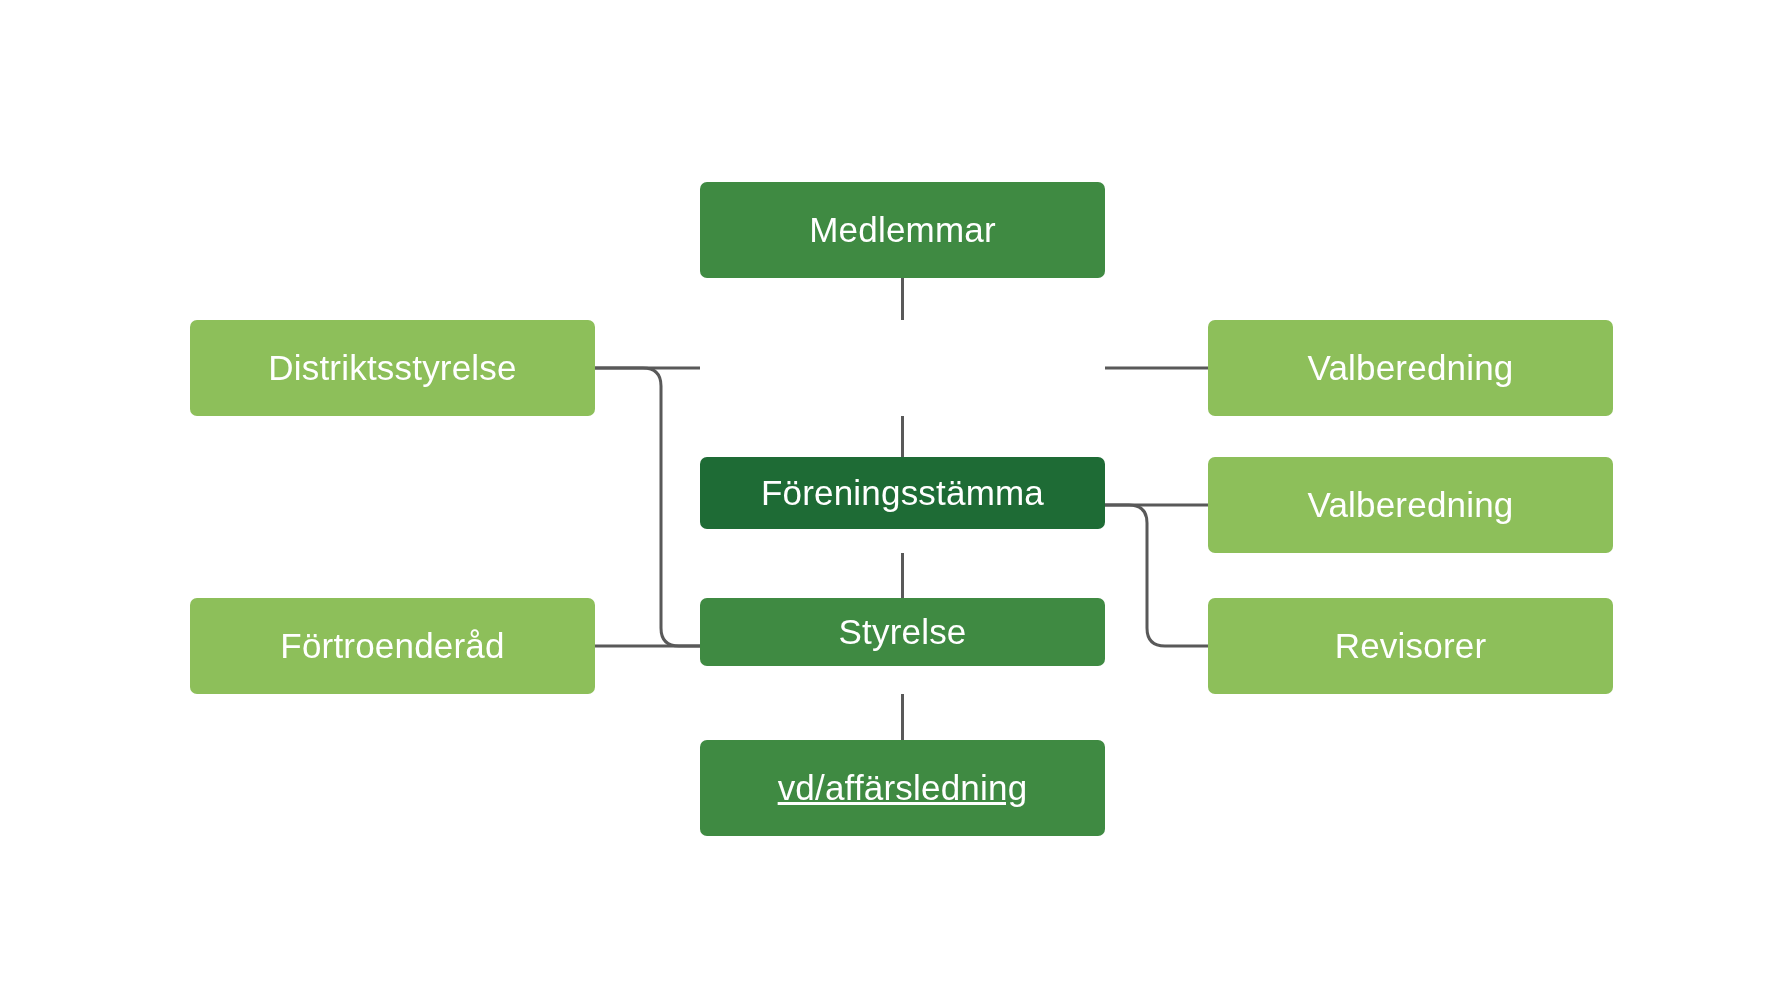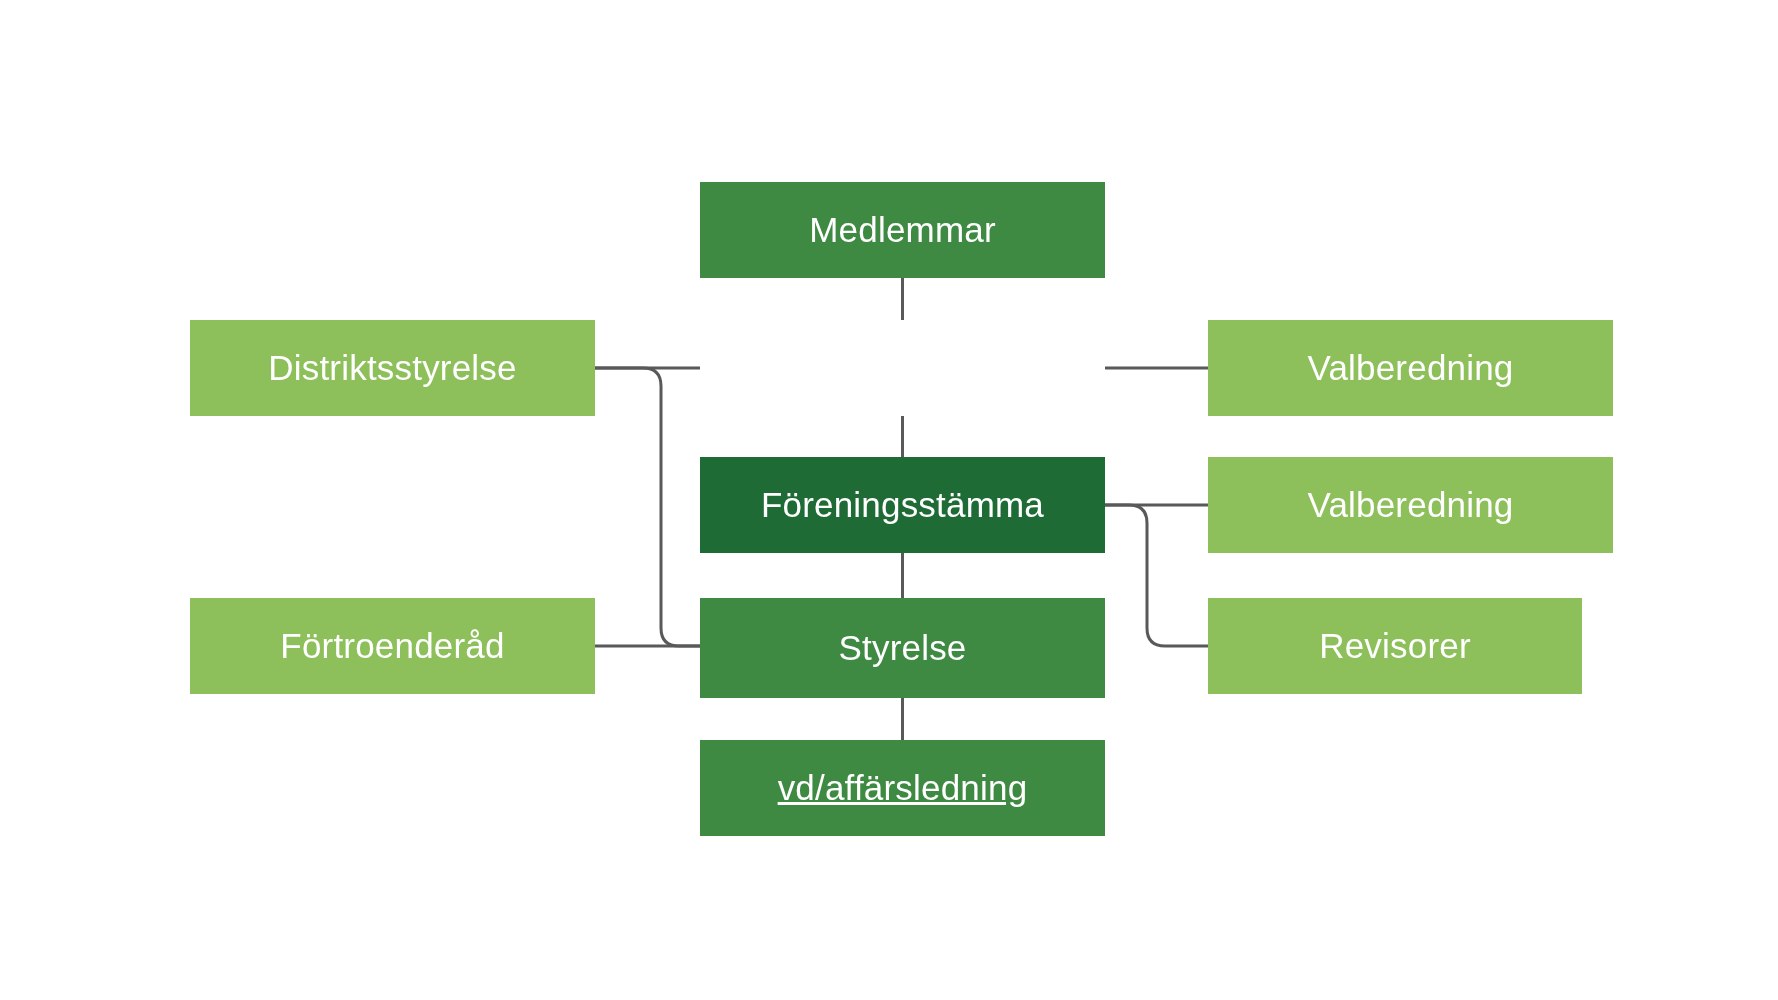--- a/index.html
+++ b/index.html
@@ -34,20 +34,21 @@
     justify-content: center;
     box-sizing: border-box;
     color: #ffffff;
     font-size: 35px;
     font-weight: 400;
     letter-spacing: 0.2px;
     line-height: 1.1;
     text-align: center;
     padding: 4px 10px;
     z-index: 2;
+    border-radius: 7px;
   }
   .node-label {
     display: block;
     white-space: nowrap;
   }
 </style>
 </head>
 <body>
 
 <div id="canvas" style="background: rgb(255, 255, 255);">
@@ -73,25 +74,25 @@
     <path d="M 1105 505 L 1208 505"></path>
 
     <path d="M 1105 505 L 1129 505 Q 1147 505 1147 523 L 1147 628 Q 1147 646 1165 646 L 1208 646"></path>
   </svg>
 
   <div class="node" style="left: 700px; top: 182px; width: 405px; height: 96px; background: rgb(63, 138, 66); color: rgb(255, 255, 255);">
     <span class="node-label">Medlemmar</span>
   </div>
 
 
-  <div class="node" style="left: 700px; top: 457px; width: 405px; height: 96px; background: rgb(30, 107, 53); color: rgb(255, 255, 255);">
+  <div class="node" style="left: 700px; top: 457px; width: 405px; height: 72px; background: rgb(30, 107, 53); color: rgb(255, 255, 255);">
     <span class="node-label">Föreningsstämma</span>
   </div>
 
-  <div class="node" style="left: 700px; top: 598px; width: 405px; height: 100px; background: rgb(63, 138, 66); color: rgb(255, 255, 255);">
+  <div class="node" style="left: 700px; top: 598px; width: 405px; height: 68px; background: rgb(63, 138, 66); color: rgb(255, 255, 255);">
     <span class="node-label">Styrelse</span>
   </div>
 
   <div class="node" style="left: 700px; top: 740px; width: 405px; height: 96px; background: rgb(63, 138, 66); color: rgb(255, 255, 255); text-decoration: underline;">
     <span class="node-label">vd/affärsledning</span>
   </div>
 
   <div class="node" style="left: 190px; top: 320px; width: 405px; height: 96px; background: rgb(141, 191, 90); color: rgb(255, 255, 255);">
     <span class="node-label">Distriktsstyrelse</span>
   </div>
@@ -101,17 +102,17 @@
   </div>
 
   <div class="node" style="left: 1208px; top: 320px; width: 405px; height: 96px; background: rgb(141, 191, 90); color: rgb(255, 255, 255);">
     <span class="node-label">Valberedning</span>
   </div>
 
   <div class="node" style="left: 1208px; top: 457px; width: 405px; height: 96px; background: rgb(141, 191, 90); color: rgb(255, 255, 255);">
     <span class="node-label">Valberedning</span>
   </div>
 
-  <div class="node" style="left: 1208px; top: 598px; width: 374px; height: 96px; background: rgb(141, 191, 90); color: rgb(255, 255, 255);">
+  <div class="node" style="left: 1208px; top: 598px; width: 405px; height: 96px; background: rgb(141, 191, 90); color: rgb(255, 255, 255);">
     <span class="node-label">Revisorer</span>
   </div>
 
 </div>
 
 </body></html>

